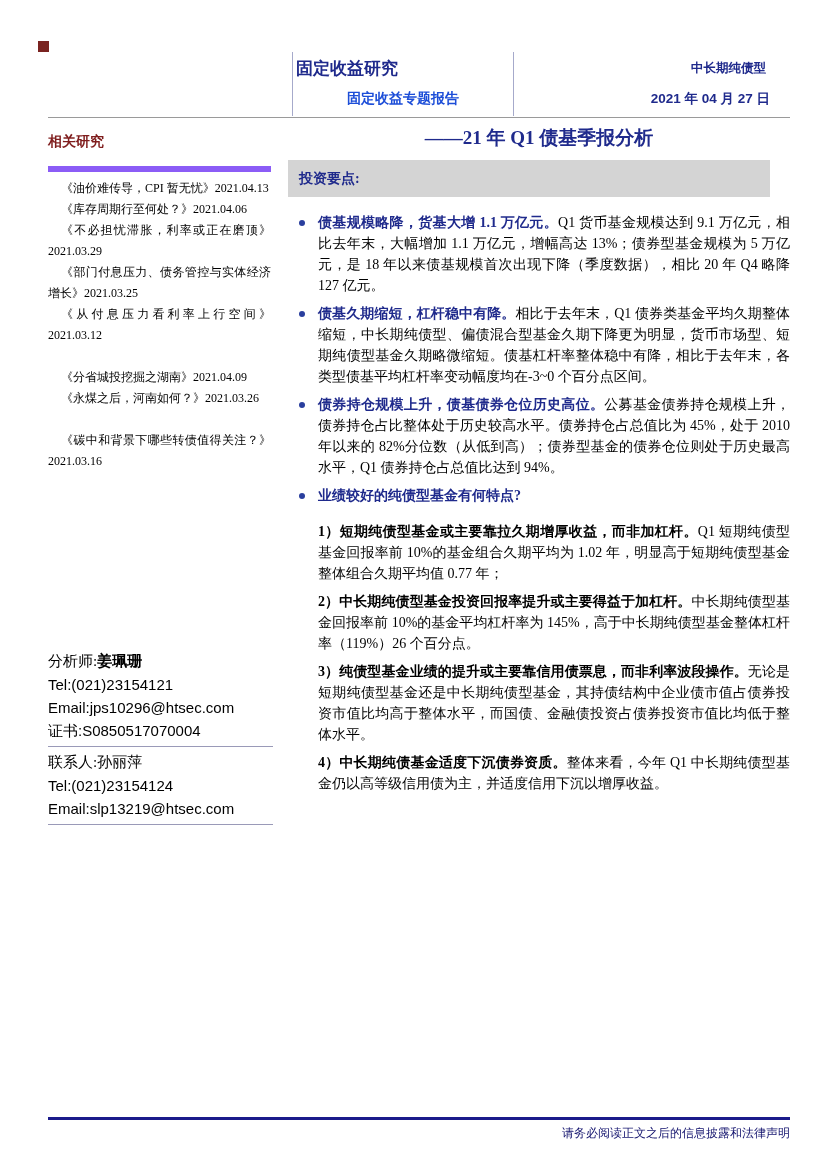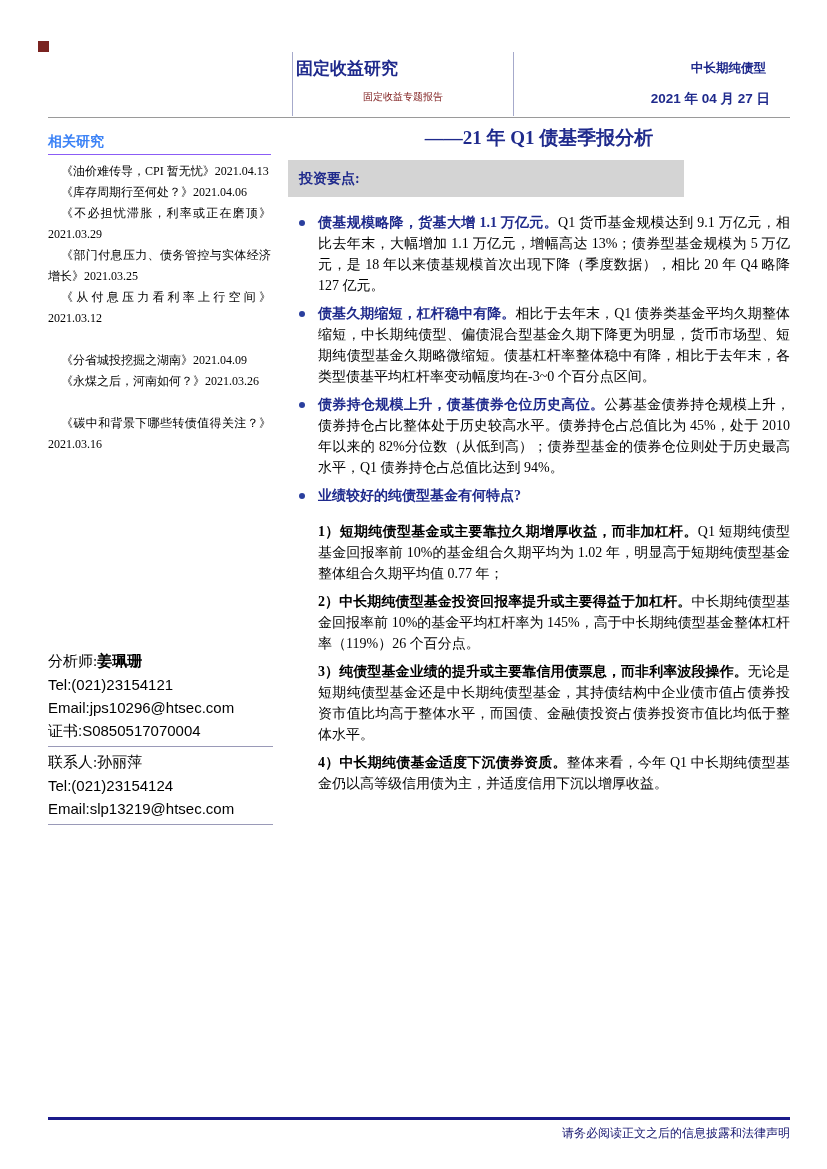--- a/index.html
+++ b/index.html
@@ -13,47 +13,47 @@
   
   .logo-square { position:absolute; left:38px; top:41px; width:11px; height:11px; background:#7a2320; }
 
   
   .hd-vline { position:absolute; top:52px; width:1px; height:64px; background:#a6aacb; }
   .hd-vline.v1 { left:292px; }
   .hd-vline.v2 { left:513px; }
   .hd-category { position:absolute; left:296px; top:57px; width:214px; 
     font-size:17px; font-weight:bold; color:#1f2a8c; font-family:"Liberation Serif", serif; }
   .hd-sub { position:absolute; left:296px; top:90px; width:214px; text-align:center;
-    font-size:10px; font-weight:normal; color:#7f1d1d; font-family:"Liberation Serif", serif; }
+    font-size:14px; font-weight:bold; color:#1d4ed8; font-family:"Liberation Serif", serif; }
   .hd-rtype { position:absolute; left:540px; top:60px; width:226px; text-align:right;
     font-size:12.5px; font-weight:bold; color:#1f2a8c; font-family:"Liberation Serif", serif; }
   .hd-date { position:absolute; left:540px; top:90px; width:230px; text-align:right;
     font-size:13.5px; font-weight:bold; color:#1f2a8c; }
   .hd-hline { position:absolute; left:48px; top:117px; width:742px; height:1px; background:#9a9a9a; }
 
   
   .sidebar { position:absolute; left:48px; top:133px; width:223px; }
-  .sb-title { color:#3b82f6; font-weight:bold; font-size:14px;
-    font-family:"Liberation Serif", serif; padding-bottom:3px; border-bottom:1px solid #8b5cf6; }
+  .sb-title { color:#7f1d1d; font-weight:bold; font-size:14px;
+    font-family:"Liberation Serif", serif; padding-bottom:15px; border-bottom:6px solid #8b5cf6; }
   .sb-list { margin-top:6px; font-size:12px; line-height:21px;
     font-family:"Liberation Serif", serif; text-align:justify; }
   .sb-item { text-indent:13px; }
   .gap-before { margin-top:21px; }
 
   .analyst { position:absolute; left:48px; top:650px; width:225px; font-size:15px; }
   .an-row { line-height:23px; }
   .an-kai { font-family:"Liberation Serif", serif; }
   .an-name { font-weight:bold; }
   .an-div { border:none; border-top:1px solid #9a9ab8; margin:4px 0 4px 0; }
 
   
   .main { position:absolute; left:288px; top:125px; width:502px; }
   .title { color:#1f2a8c; font-weight:bold; font-size:19px; line-height:26px;
     text-align:center; font-family:"Liberation Serif", serif; }
-  .highlights-bar { margin-top:9px; width:396px; background:#d4d4d4; padding:9px 0 9px 11px; }
+  .highlights-bar { margin-top:9px; width:482px; background:#d4d4d4; padding:9px 0 9px 11px; }
   .highlights-label { font-size:14px; font-weight:bold; color:#1f2a8c;
     font-family:"Liberation Serif", serif; }
   .content { margin-top:15px; font-family:"Liberation Serif", serif;
     font-size:14px; line-height:21px; text-align:justify; }
   .bullet { position:relative; padding-left:30px; margin-bottom:7px; }
   .dot { position:absolute; left:11px; top:8px; width:6px; height:6px; border-radius:50%;
     background:#2a3f9e; }
   .lead-blue { font-weight:bold; color:#1f2a8c; }
   .numbered { padding-left:30px; margin-bottom:7px; }
   .lead-black { font-weight:bold; color:#000; }

